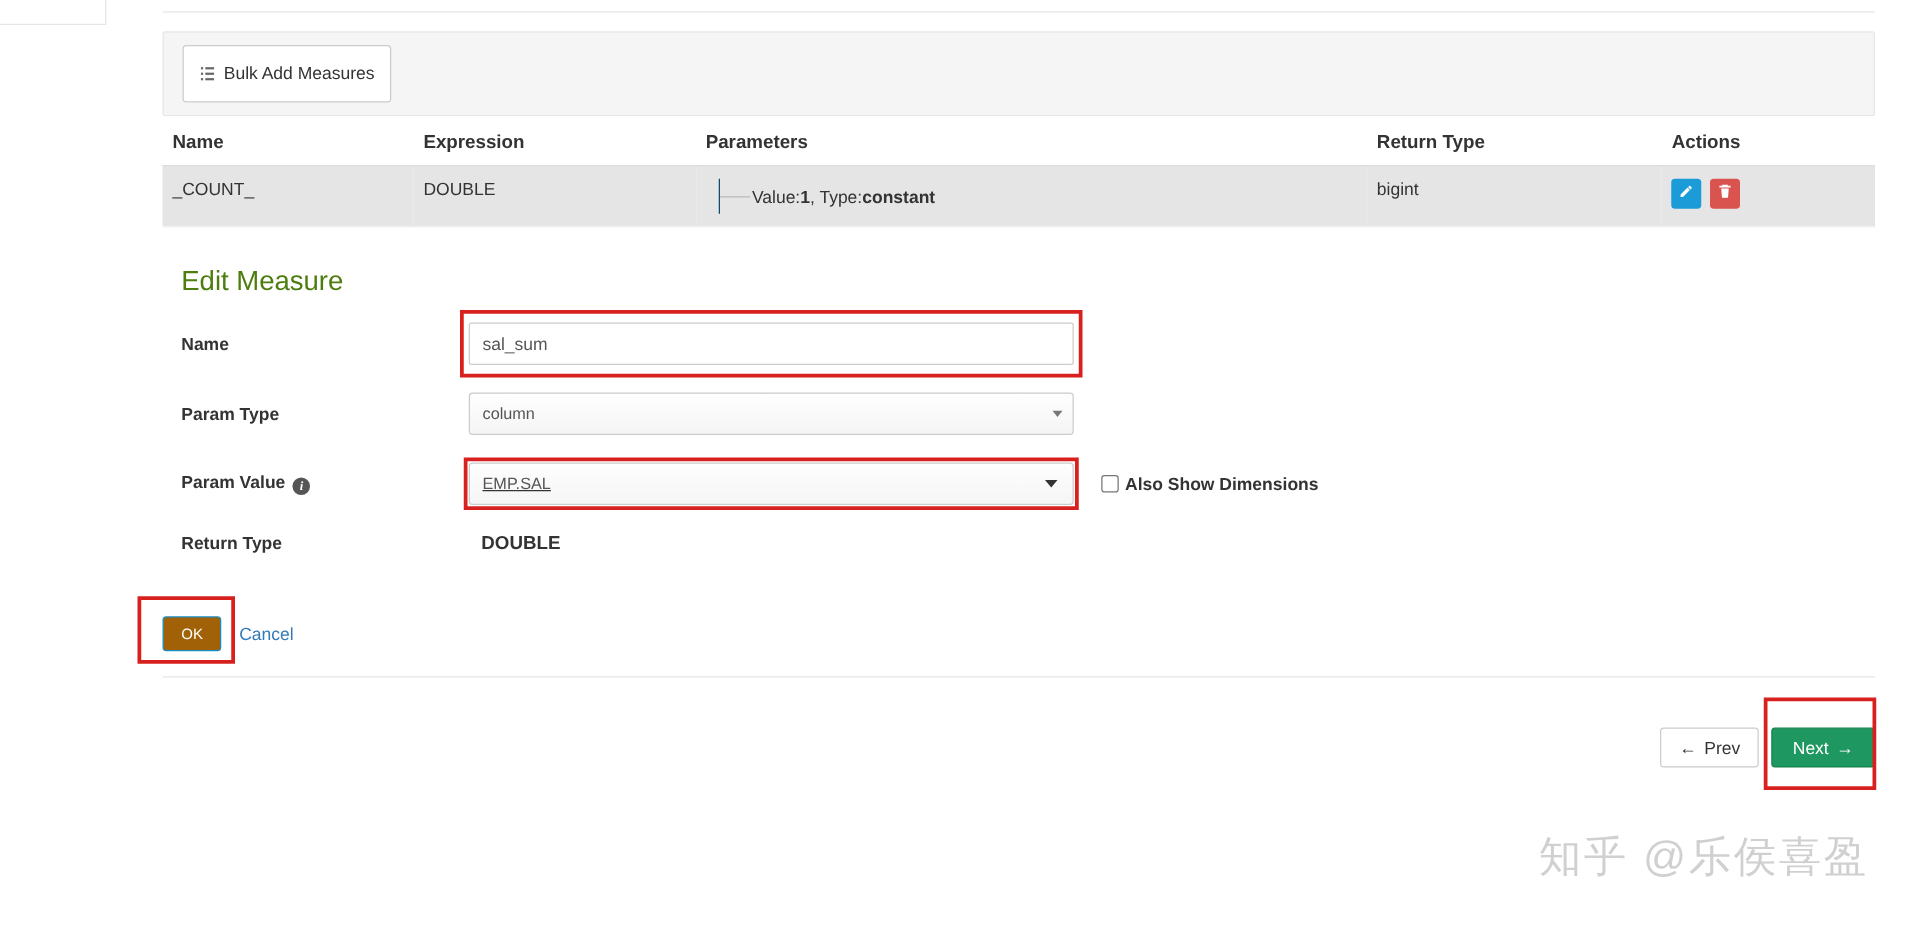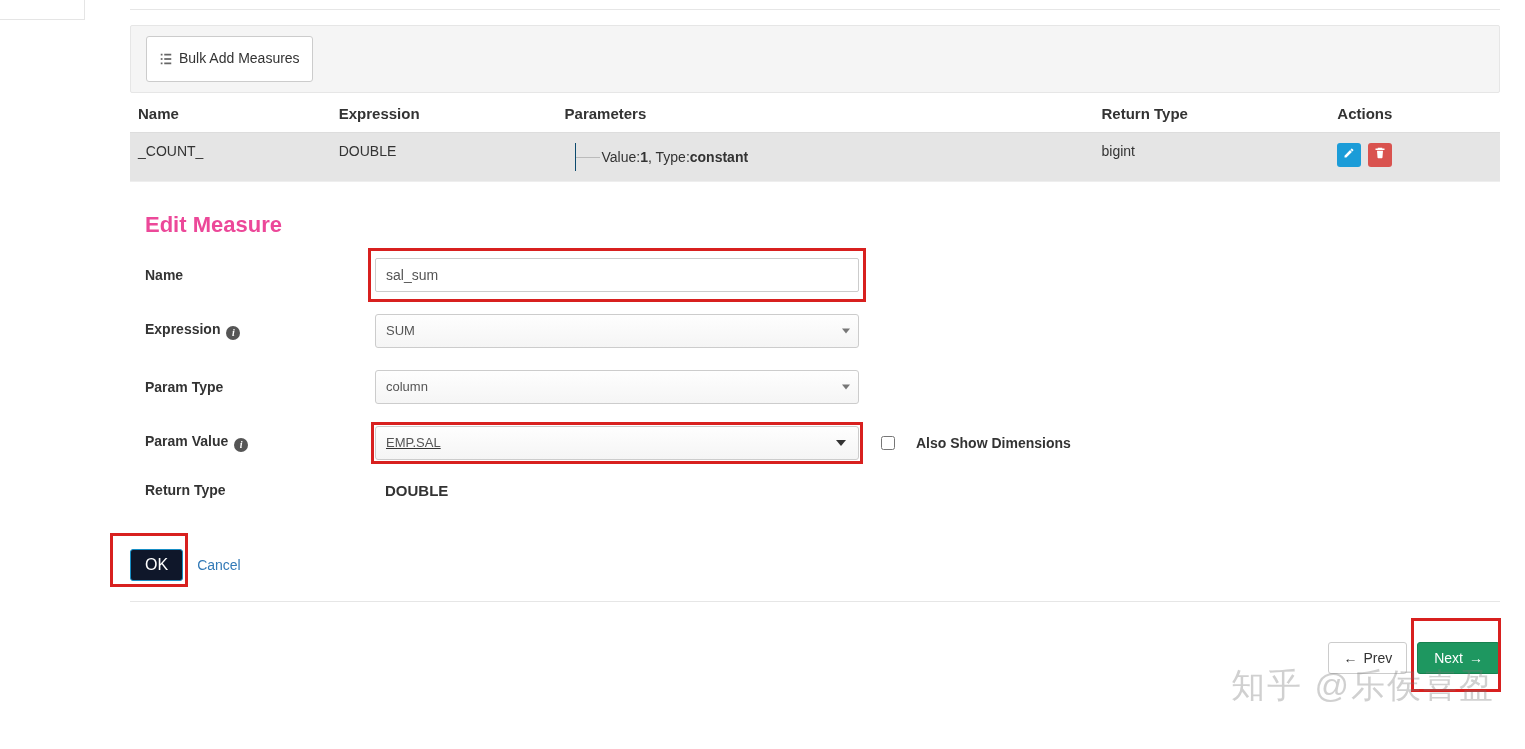--- a/index.html
+++ b/index.html
@@ -113,22 +113,22 @@
   .action-edit { background: #1b9cd8; }
   .action-del  { background: #d9534f; margin-left: 3px; }
   .action-btn svg { width: 12px; height: 12px; fill: #fff; }
 
   
   .edit-section {
     padding: 20px 15px 0 15px;
   }
   .edit-title {
     font-size: 22px;
-    font-weight: 700;
-    color: #ec4899;
+    font-weight: 400;
+    color: #4d7c0f;
     margin: 10px 0 20px 0;
     font-family: "Microsoft YaHei", sans-serif;
   }
   .form-row {
     display: flex;
     align-items: center;
     margin-bottom: 22px;
   }
   .form-label {
     width: 230px;
@@ -137,21 +137,21 @@
     color: #333;
   }
   .form-control-wrap {
     width: 484px;
     position: relative;
   }
   .form-extra {
     margin-left: 18px;
     display: flex;
     align-items: center;
-    gap: 18px;
+    gap: 2px;
     font-weight: 700;
     font-size: 14px;
   }
   .input-text {
     width: 100%;
     height: 34px;
     padding: 6px 10px;
     border: 1px solid #ccc;
     border-radius: 2px;
     font-size: 14px;
@@ -222,26 +222,26 @@
   
   .form-footer {
     margin-top: 40px;
     padding: 10px 0 20px 0;
     border-bottom: 1px solid #e6e6e6;
     display: flex;
     align-items: center;
     gap: 14px;
   }
   .btn-ok {
-    background: #0f172a;
+    background: #a16207;
     color: #fff;
     border: 1px solid #178ec5;
     border-radius: 3px;
     padding: 6px 14px;
-    font-size: 16px;
+    font-size: 12px;
     cursor: pointer;
   }
   .btn-link {
     color: #337ab7;
     background: none;
     border: none;
     cursor: pointer;
     font-size: 14px;
     padding: 0;
   }
@@ -365,32 +365,20 @@
       <div class="edit-title">Edit Measure</div>
 
       <div class="form-row" style="position:relative;">
         <div class="form-label">Name</div>
         <div class="form-control-wrap" style="position:relative;">
           <input class="input-text" type="text" value="sal_sum" style="">
           <div class="hl-red" style="left:-7px; top:-10px; right:-7px; bottom:-10px;"></div>
         </div>
       </div>
 
-      <div class="form-row">
-        <div class="form-label">
-          <span>Expression</span>
-          <span class="info-icon">i</span>
-        </div>
-        <div class="form-control-wrap">
-          <div class="select-box">
-            <span>SUM</span>
-            <span class="select-caret"></span>
-          </div>
-        </div>
-      </div>
 
       <div class="form-row">
         <div class="form-label">Param Type</div>
         <div class="form-control-wrap">
           <div class="select-box">
             <span>column</span>
             <span class="select-caret"></span>
           </div>
         </div>
       </div>

